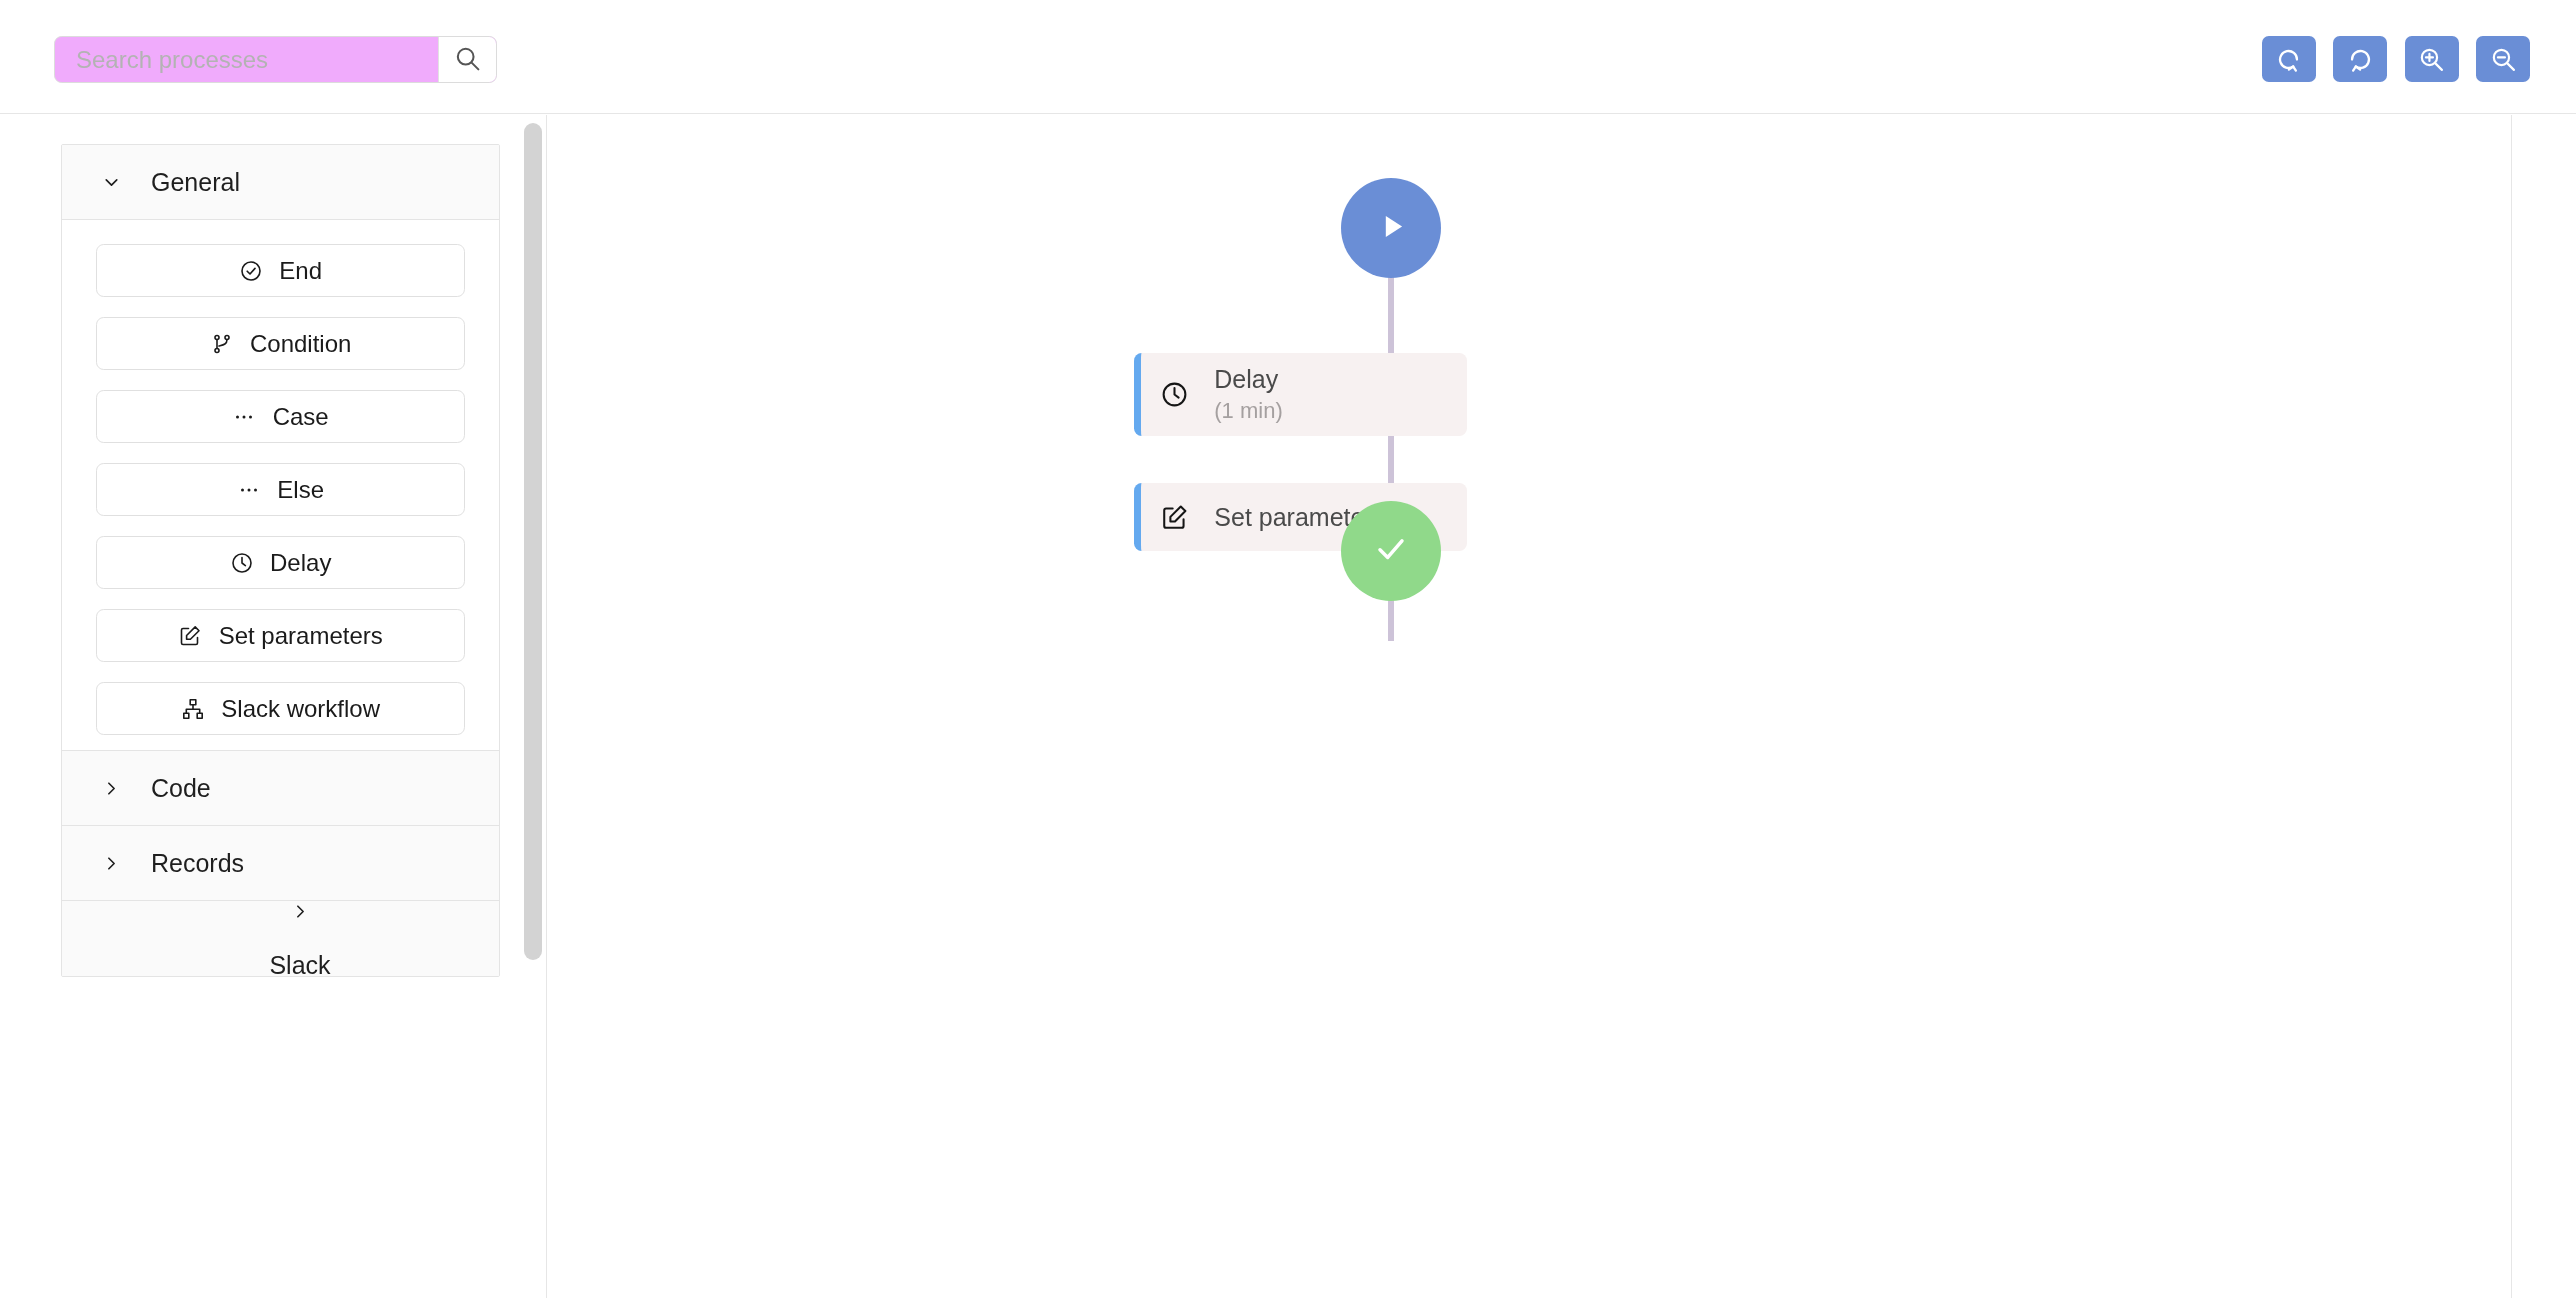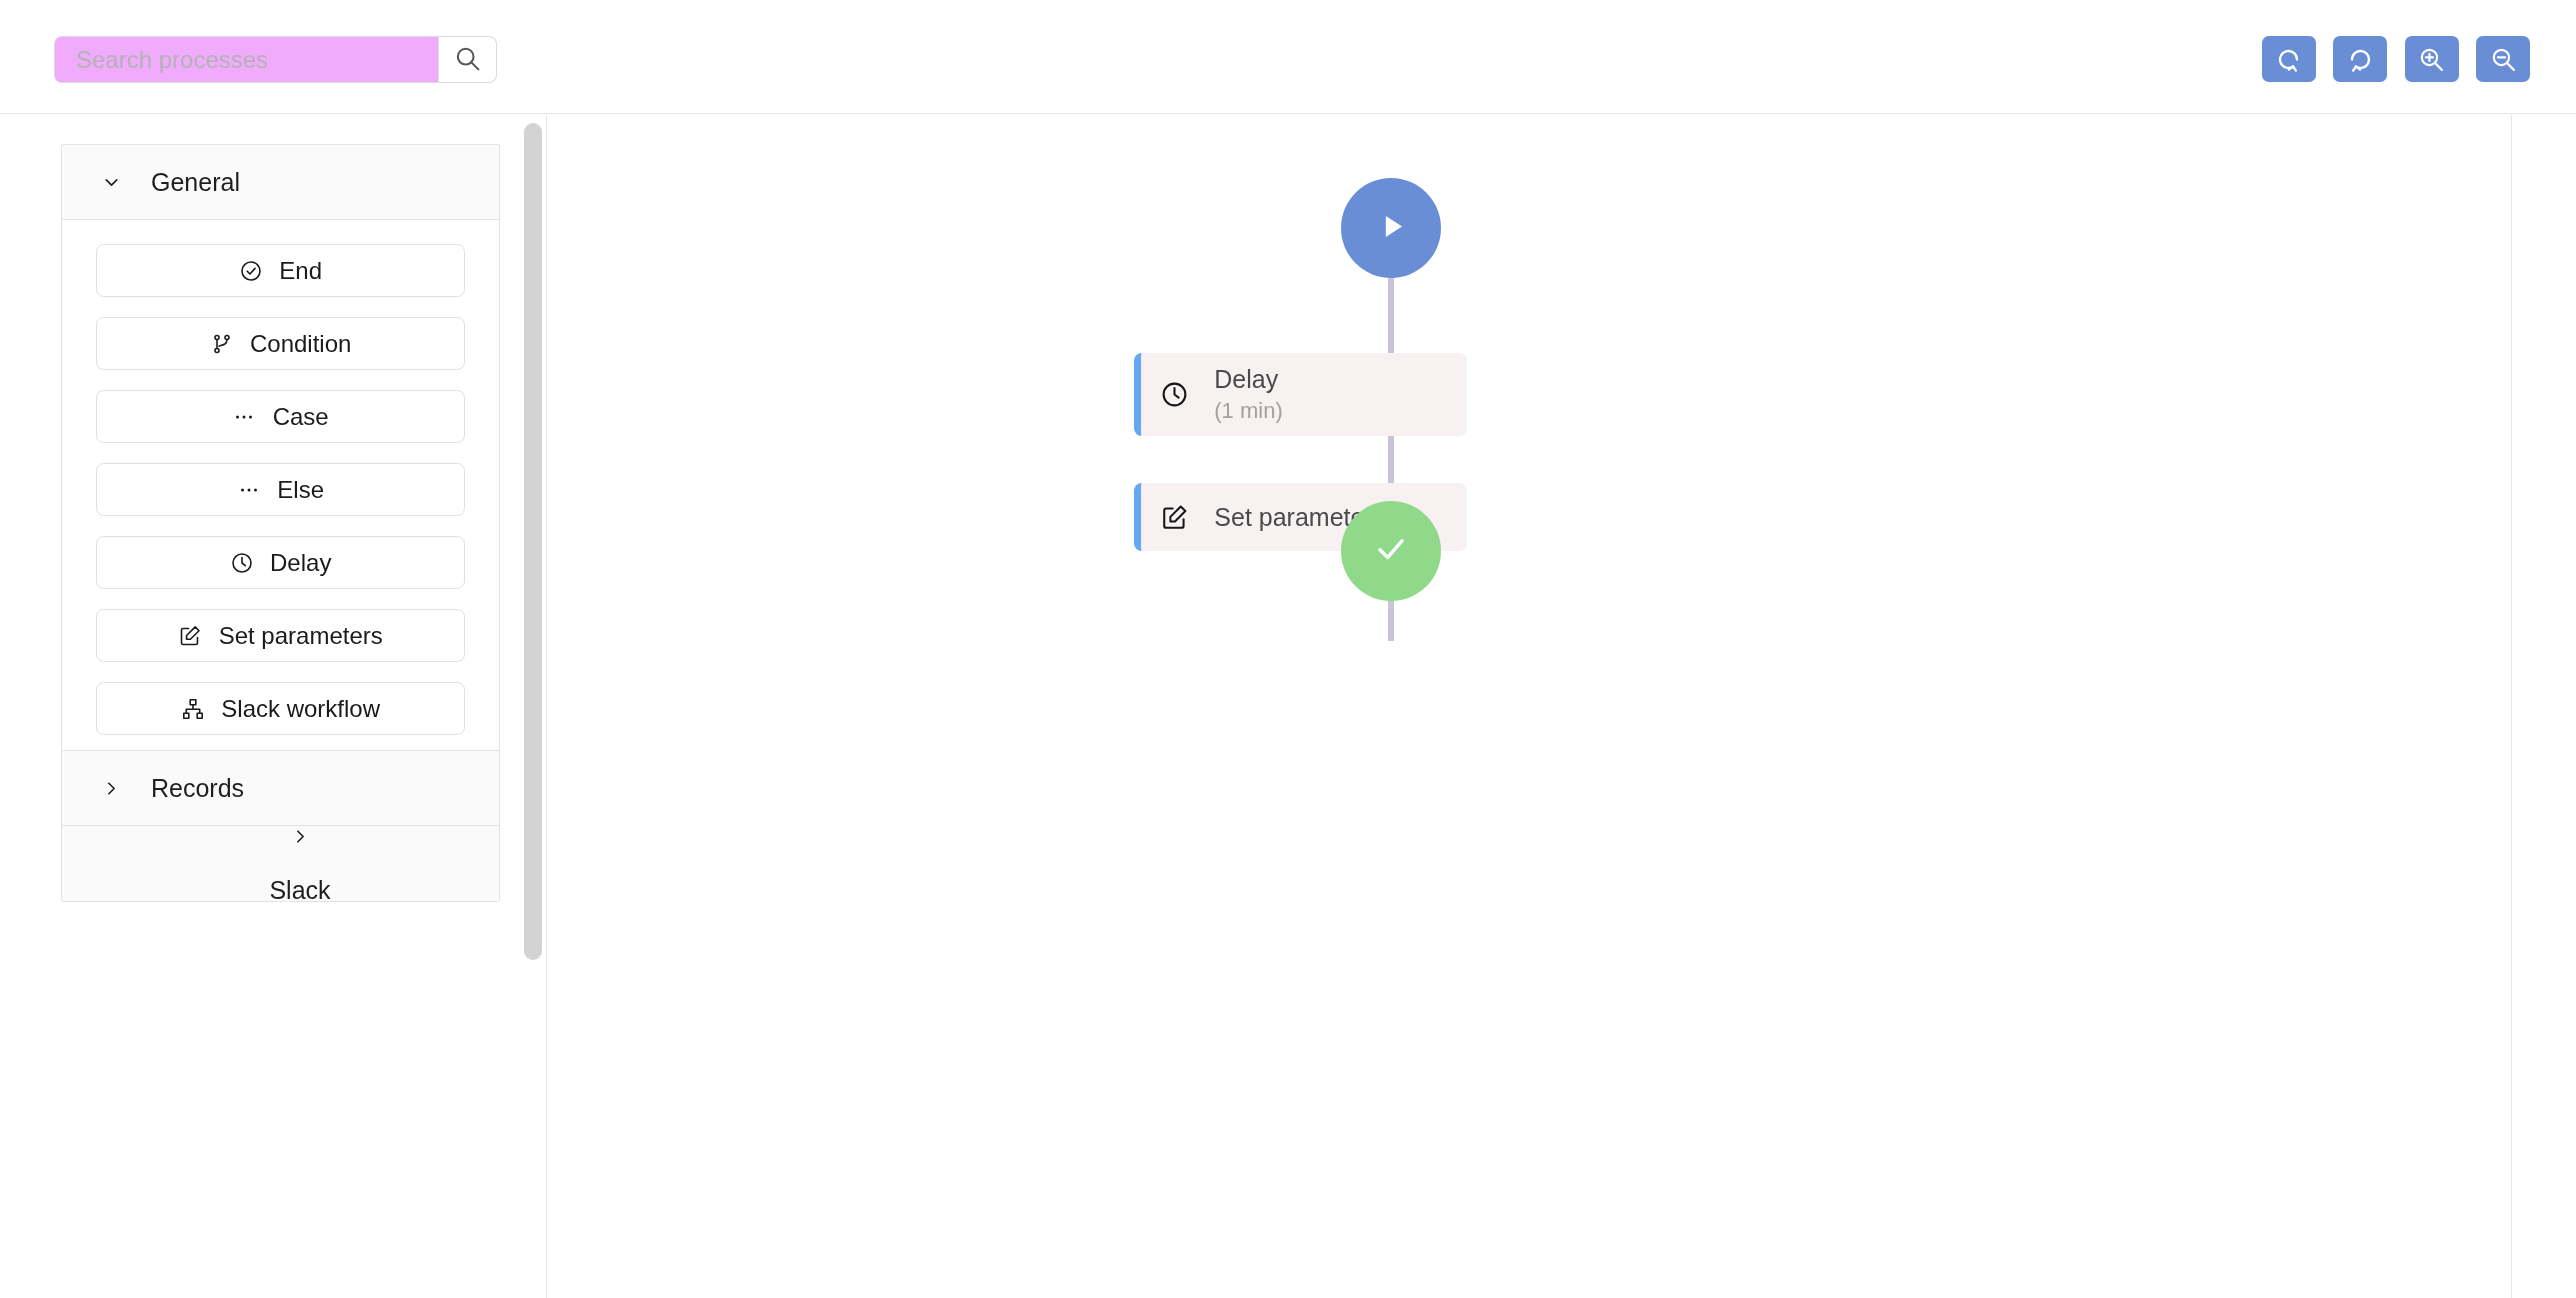--- a/index.html
+++ b/index.html
@@ -380,20 +380,28 @@
               <rect x="16.2" y="16.2" width="5" height="5"></rect>
               <path d="M12 7.8v4.4"></path>
                 <path d="M5.3 16.2v-4h13.4v4"></path>
             </svg>
           </span>
           <span>Slack workflow</span>
         </div>
 
       </div>
 
+      <div class="acc-header collapsed">
+        <span class="chev">
+          <svg width="21" height="21" viewBox="0 0 24 24" fill="none" stroke="#1f1f1f" stroke-width="1.9" stroke-linecap="round" stroke-linejoin="round">
+            <polyline points="9 6 15 12 9 18"></polyline>
+          </svg>
+        </span>
+        <span>Code</span>
+      </div>
 
       <div class="acc-header collapsed">
         <span class="chev">
           <svg width="21" height="21" viewBox="0 0 24 24" fill="none" stroke="#1f1f1f" stroke-width="1.9" stroke-linecap="round" stroke-linejoin="round">
             <polyline points="9 6 15 12 9 18"></polyline>
           </svg>
         </span>
         <span>Records</span>
       </div>
 

